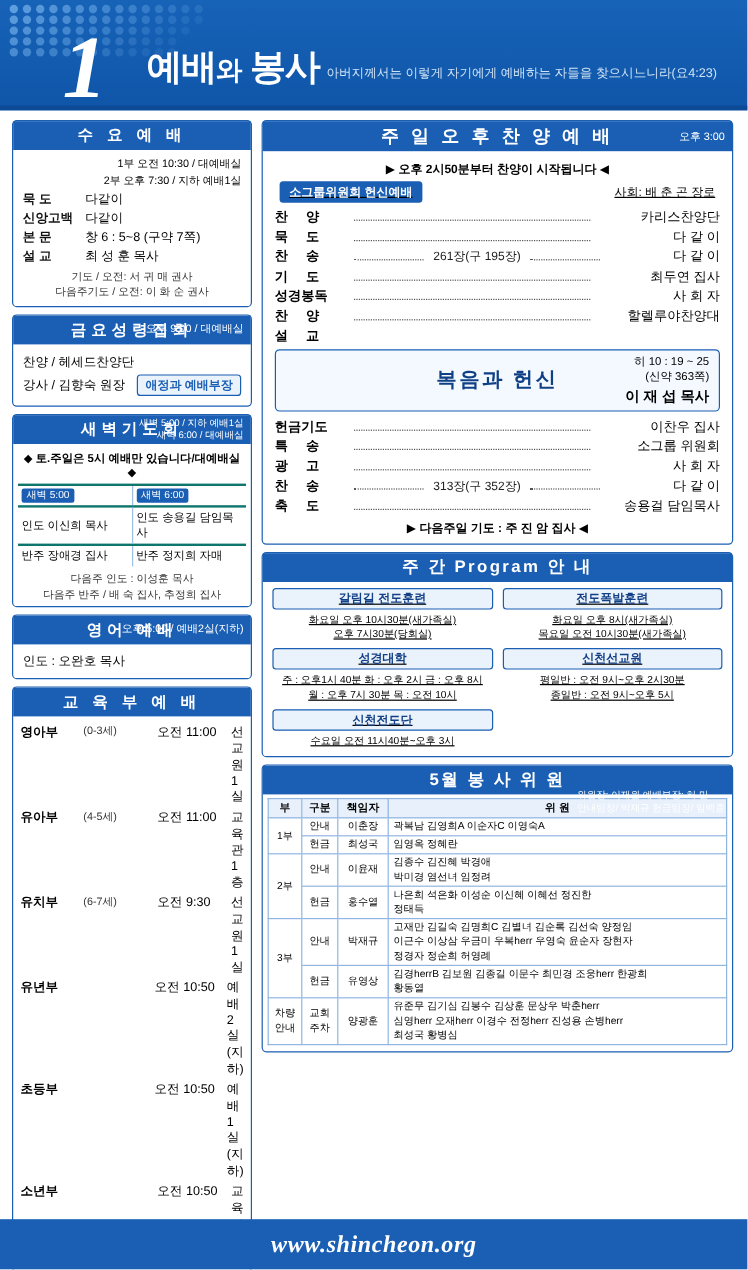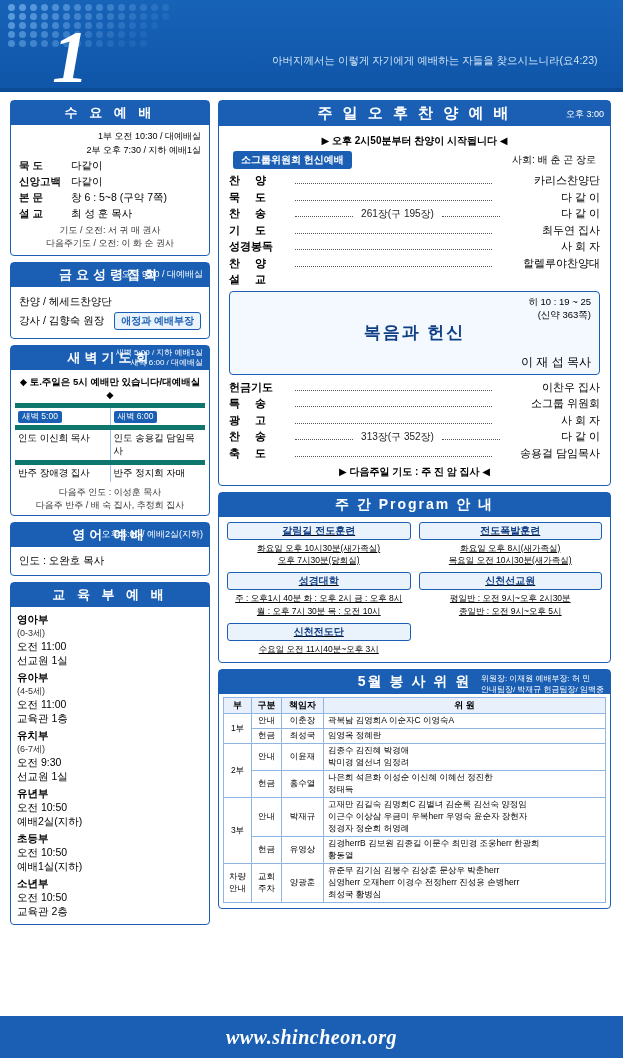--- a/index.html
+++ b/index.html
@@ -69,65 +69,65 @@
   
   .wed-lines { font-size:9px; text-align:right; line-height:1.5; }
 
   
   .fri-row { display:flex; justify-content:space-between; font-size:10.5px; margin:3px 0; align-items:center;}
   .badge-out {
     border:1px solid #1a5fb4; border-radius:3px; padding:1px 6px;
     font-size:10px; font-weight:bold; color:#1a5fb4; background:#eaf2fb;
   }
   .dawn-note { text-align:center; font-size:9.5px; font-weight:bold; margin:3px 0; }
-  .split { display:flex; border-top:5px solid #0f766e; }
+  .split { display:flex; border-top:2px solid #0f766e;align-items:center; }
   .split > div { flex:1; padding:2px 3px; font-size:9.5px; }
   .split > div + div { border-left:1px solid #9dc0e6; }
   .tagblue { background:#1a5fb4; color:#fff; font-size:8.5px; padding:0 4px; border-radius:2px; display:inline-block;}
 
   
-  .edu-row { display:flex; font-size:10.5px; padding:1.5px 0;flex-direction:column; }
+  .edu-row { display:flex; font-size:10.5px; padding:1.5px 0; }
   .edu-row .c1 { width:58px; font-weight:bold; }
   .edu-row .c2 { width:68px; }
   .edu-row .c3 { flex:1; }
 
   
   .sun-note { text-align:center; font-size:10px; font-weight:bold; margin:4px 0 3px; }
-  .sun-subrow { display:flex; align-items:center; justify-content:space-between; margin:2px 4px 4px; }
+  .sun-subrow { display:flex; align-items:center; justify-content:space-between; margin:2px 4px 4px;text-decoration:underline; }
   .pill {
     background:#1a5fb4; color:#fff; font-size:10px; font-weight:bold;
     padding:2px 8px; border-radius:3px;
   }
   .srow { display:flex; align-items:baseline; font-size:11px; margin:1.5px 0; }
   .srow .k { width:62px; font-weight:bold; letter-spacing:6px; }
   .srow .dots-fill { flex:1; border-bottom:1px dotted #555; margin:0 4px 3px; }
   .srow .mid { font-size:10px; color:#222; padding:0 4px; }
   .srow .v { min-width:96px; text-align:right; }
 
   .sermon {
     border:1.4px solid #1a5fb4; border-radius:4px; margin:4px 0 5px;
     display:flex; align-items:center; justify-content:space-between; padding:4px 8px;
     background:#f4f9ff;
   }
   .sermon .title { flex:1; text-align:center; font-size:17px; font-weight:bold; color:#0f3f85; letter-spacing:2px; }
   .sermon .meta { font-size:9.5px; text-align:right; line-height:1.35; }
-  .sermon .preacher { font-size:12px; font-weight:normal;margin-top:32px; }
+  .sermon .preacher { font-size:12px; font-weight:bold; }
 
   
   .prog-grid { display:flex; flex-wrap:wrap; gap:0; }
   .prog-cell { width:50%; padding:3px 4px;text-decoration:underline; }
   .prog-cell .h {
     border:1px solid #1a5fb4; color:#123f86; font-weight:bold; font-size:10px;
     text-align:center; border-radius:3px; padding:1px 0; margin-bottom:2px; background:#eaf2fb;
   }
   .prog-cell .d { font-size:8.5px; text-align:center; line-height:1.45; }
 
   
   .vol-head { position:relative; }
-  .vol-head .names { position:absolute; right:6px; top:4px; font-size:8px; text-align:left; line-height:1.3; font-weight:normal; letter-spacing:0;}
+  .vol-head .names { position:absolute; right:6px; top:20px; font-size:8px; text-align:left; line-height:1.3; font-weight:normal; letter-spacing:0;}
   table.vol { width:100%; border-collapse:collapse; font-size:8.5px; }
   table.vol th, table.vol td { border:1px solid #8fb6e2; padding:1px 2px; text-align:center; }
   table.vol th { background:#e7f0fb; font-weight:bold; font-size:9px; }
   table.vol td.namecell { text-align:left; padding-left:4px; }
 
   
   .footer {
     position:absolute; left:0; bottom:0; width:100%; height:42px;
     background:#1a5fb4; color:#fff; display:flex; align-items:center; justify-content:center;
     font-family:"Liberation Serif", serif; font-style:italic; font-weight:bold; font-size:20px;
@@ -206,20 +206,23 @@
         <i style="left: 55px; top: 36px; opacity: 0.445;"></i>
         <i style="left: 66px; top: 36px; opacity: 0.39;"></i>
         <i style="left: 77px; top: 36px; opacity: 0.335;"></i>
         <i style="left: 88px; top: 36px; opacity: 0.28;"></i>
         <i style="left: 99px; top: 36px; opacity: 0.225;"></i>
         <i style="left: 110px; top: 36px; opacity: 0.17;"></i>
         <i style="left: 121px; top: 36px; opacity: 0.15;"></i>
         <i style="left: 132px; top: 36px; opacity: 0.15;"></i>
       </div>
     <div class="bignum">1</div>
+    <div class="htitle">
+      <span>예배</span><span class="wa">와</span>&nbsp;<span>봉사</span>
+    </div>
     <div class="hverse">아버지께서는 이렇게 자기에게 예배하는 자들을 찾으시느니라(요4:23)</div>
     <div class="headline-accent"></div>
   </div>
 
   <div class="content">
 
     <div class="col-left">
 
       <div class="box">
         <div class="box-title">수 요 예 배</div>

